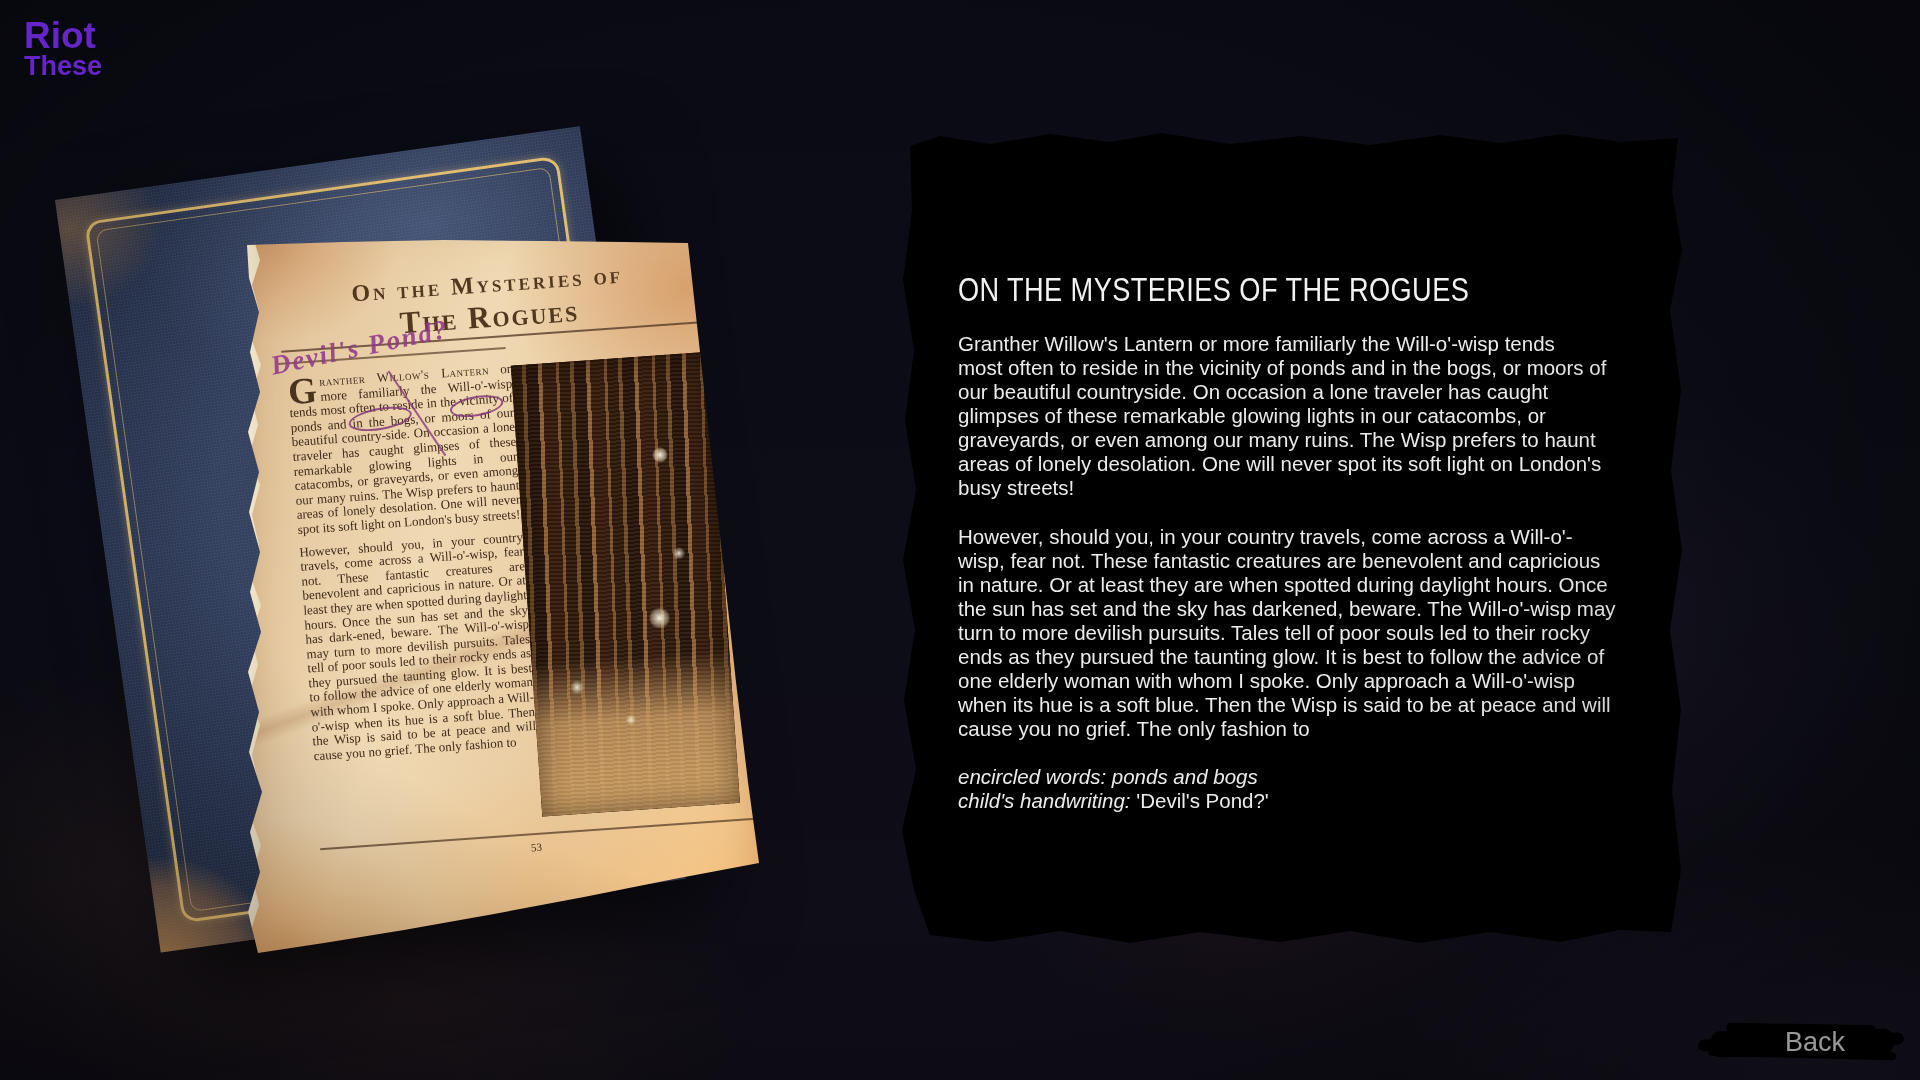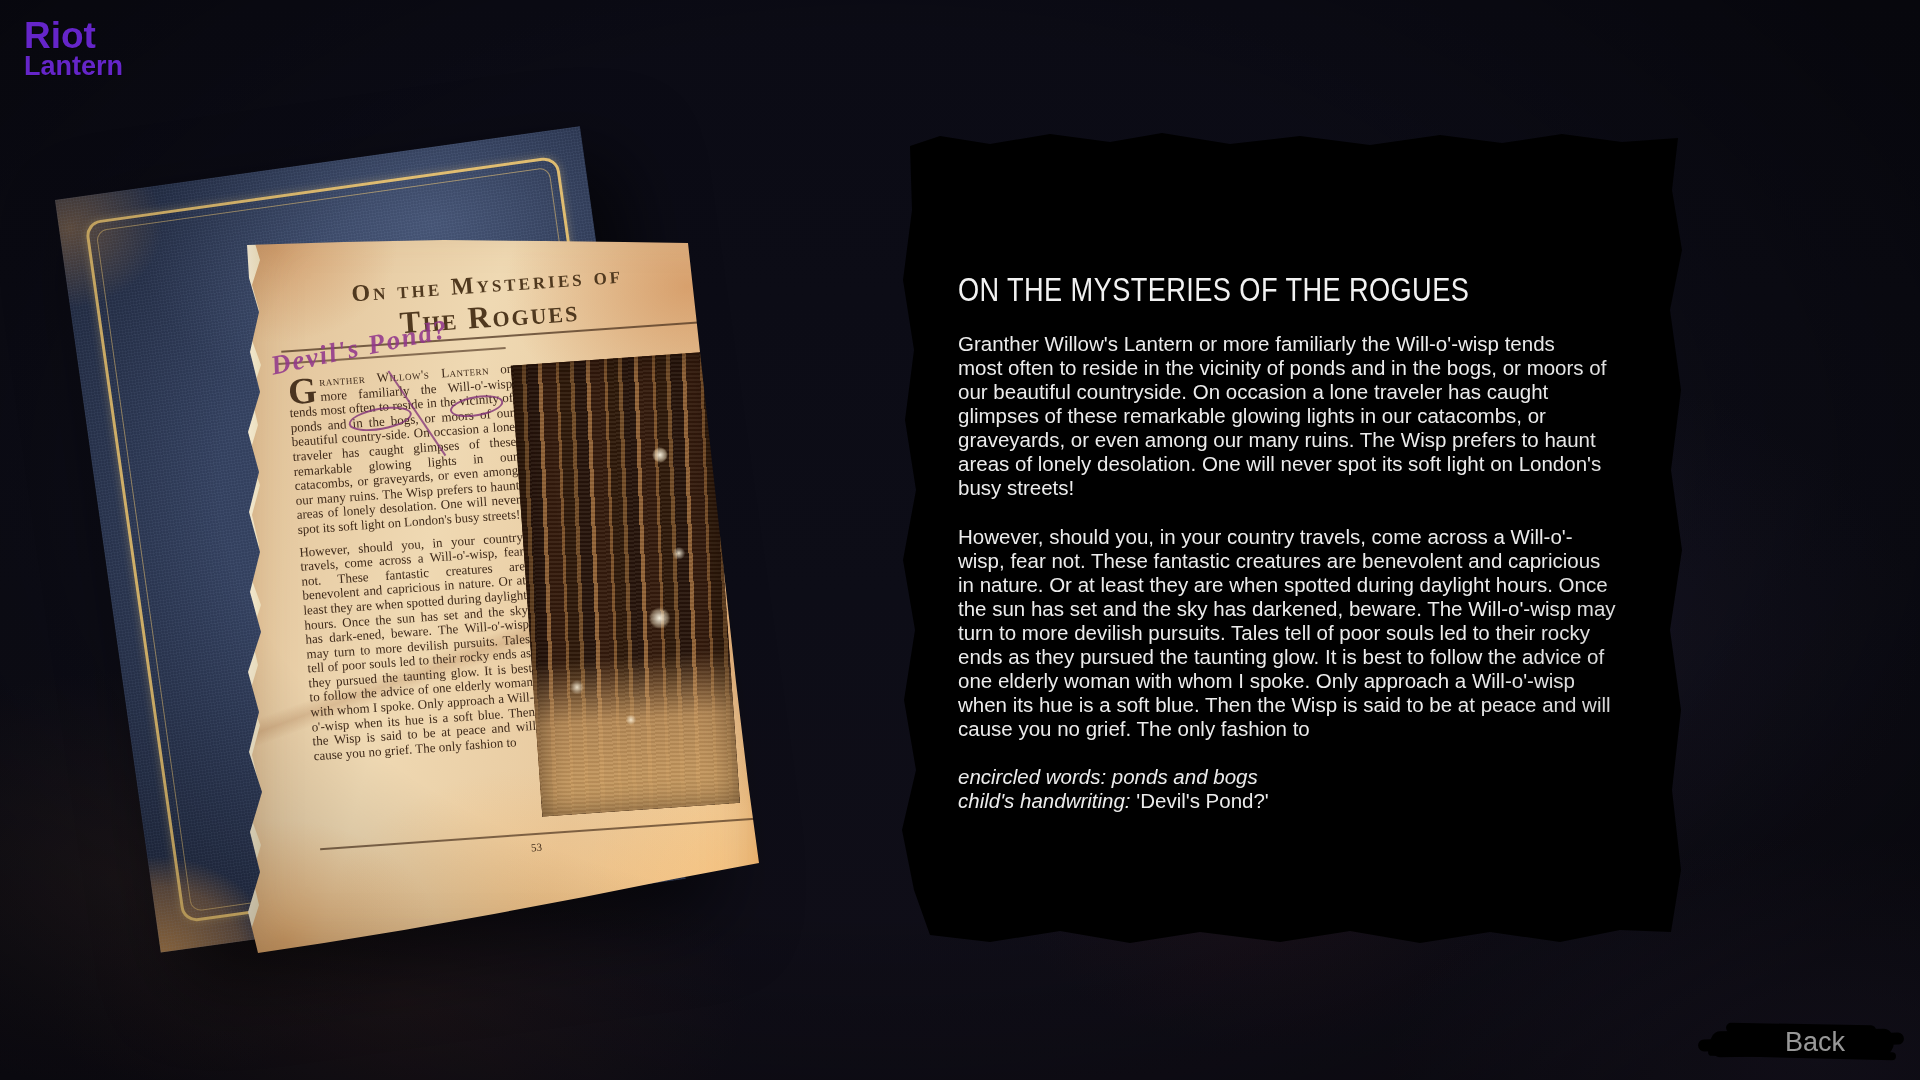--- a/index.html
+++ b/index.html
@@ -155,21 +155,21 @@
   .back-label { position:absolute; left:0; right:0; top:5px; text-align:center; padding-left:26px;
     font-size:27px; font-weight:500; color:#f5f5f5; }
 </style>
 </head>
 <body>
 
 <div class="vignette"></div>
 
 <div class="watermark">
   <div class="wm1">Riot</div>
-  <div class="wm2">Lantern</div>
+  <div class="wm2">These</div>
 </div>
 
 <div class="book">
   <div class="book-frame">
     <div class="book-frame-inner"></div>
   </div>
 </div>
 
 <div class="paper">
   <div class="paper-content">

